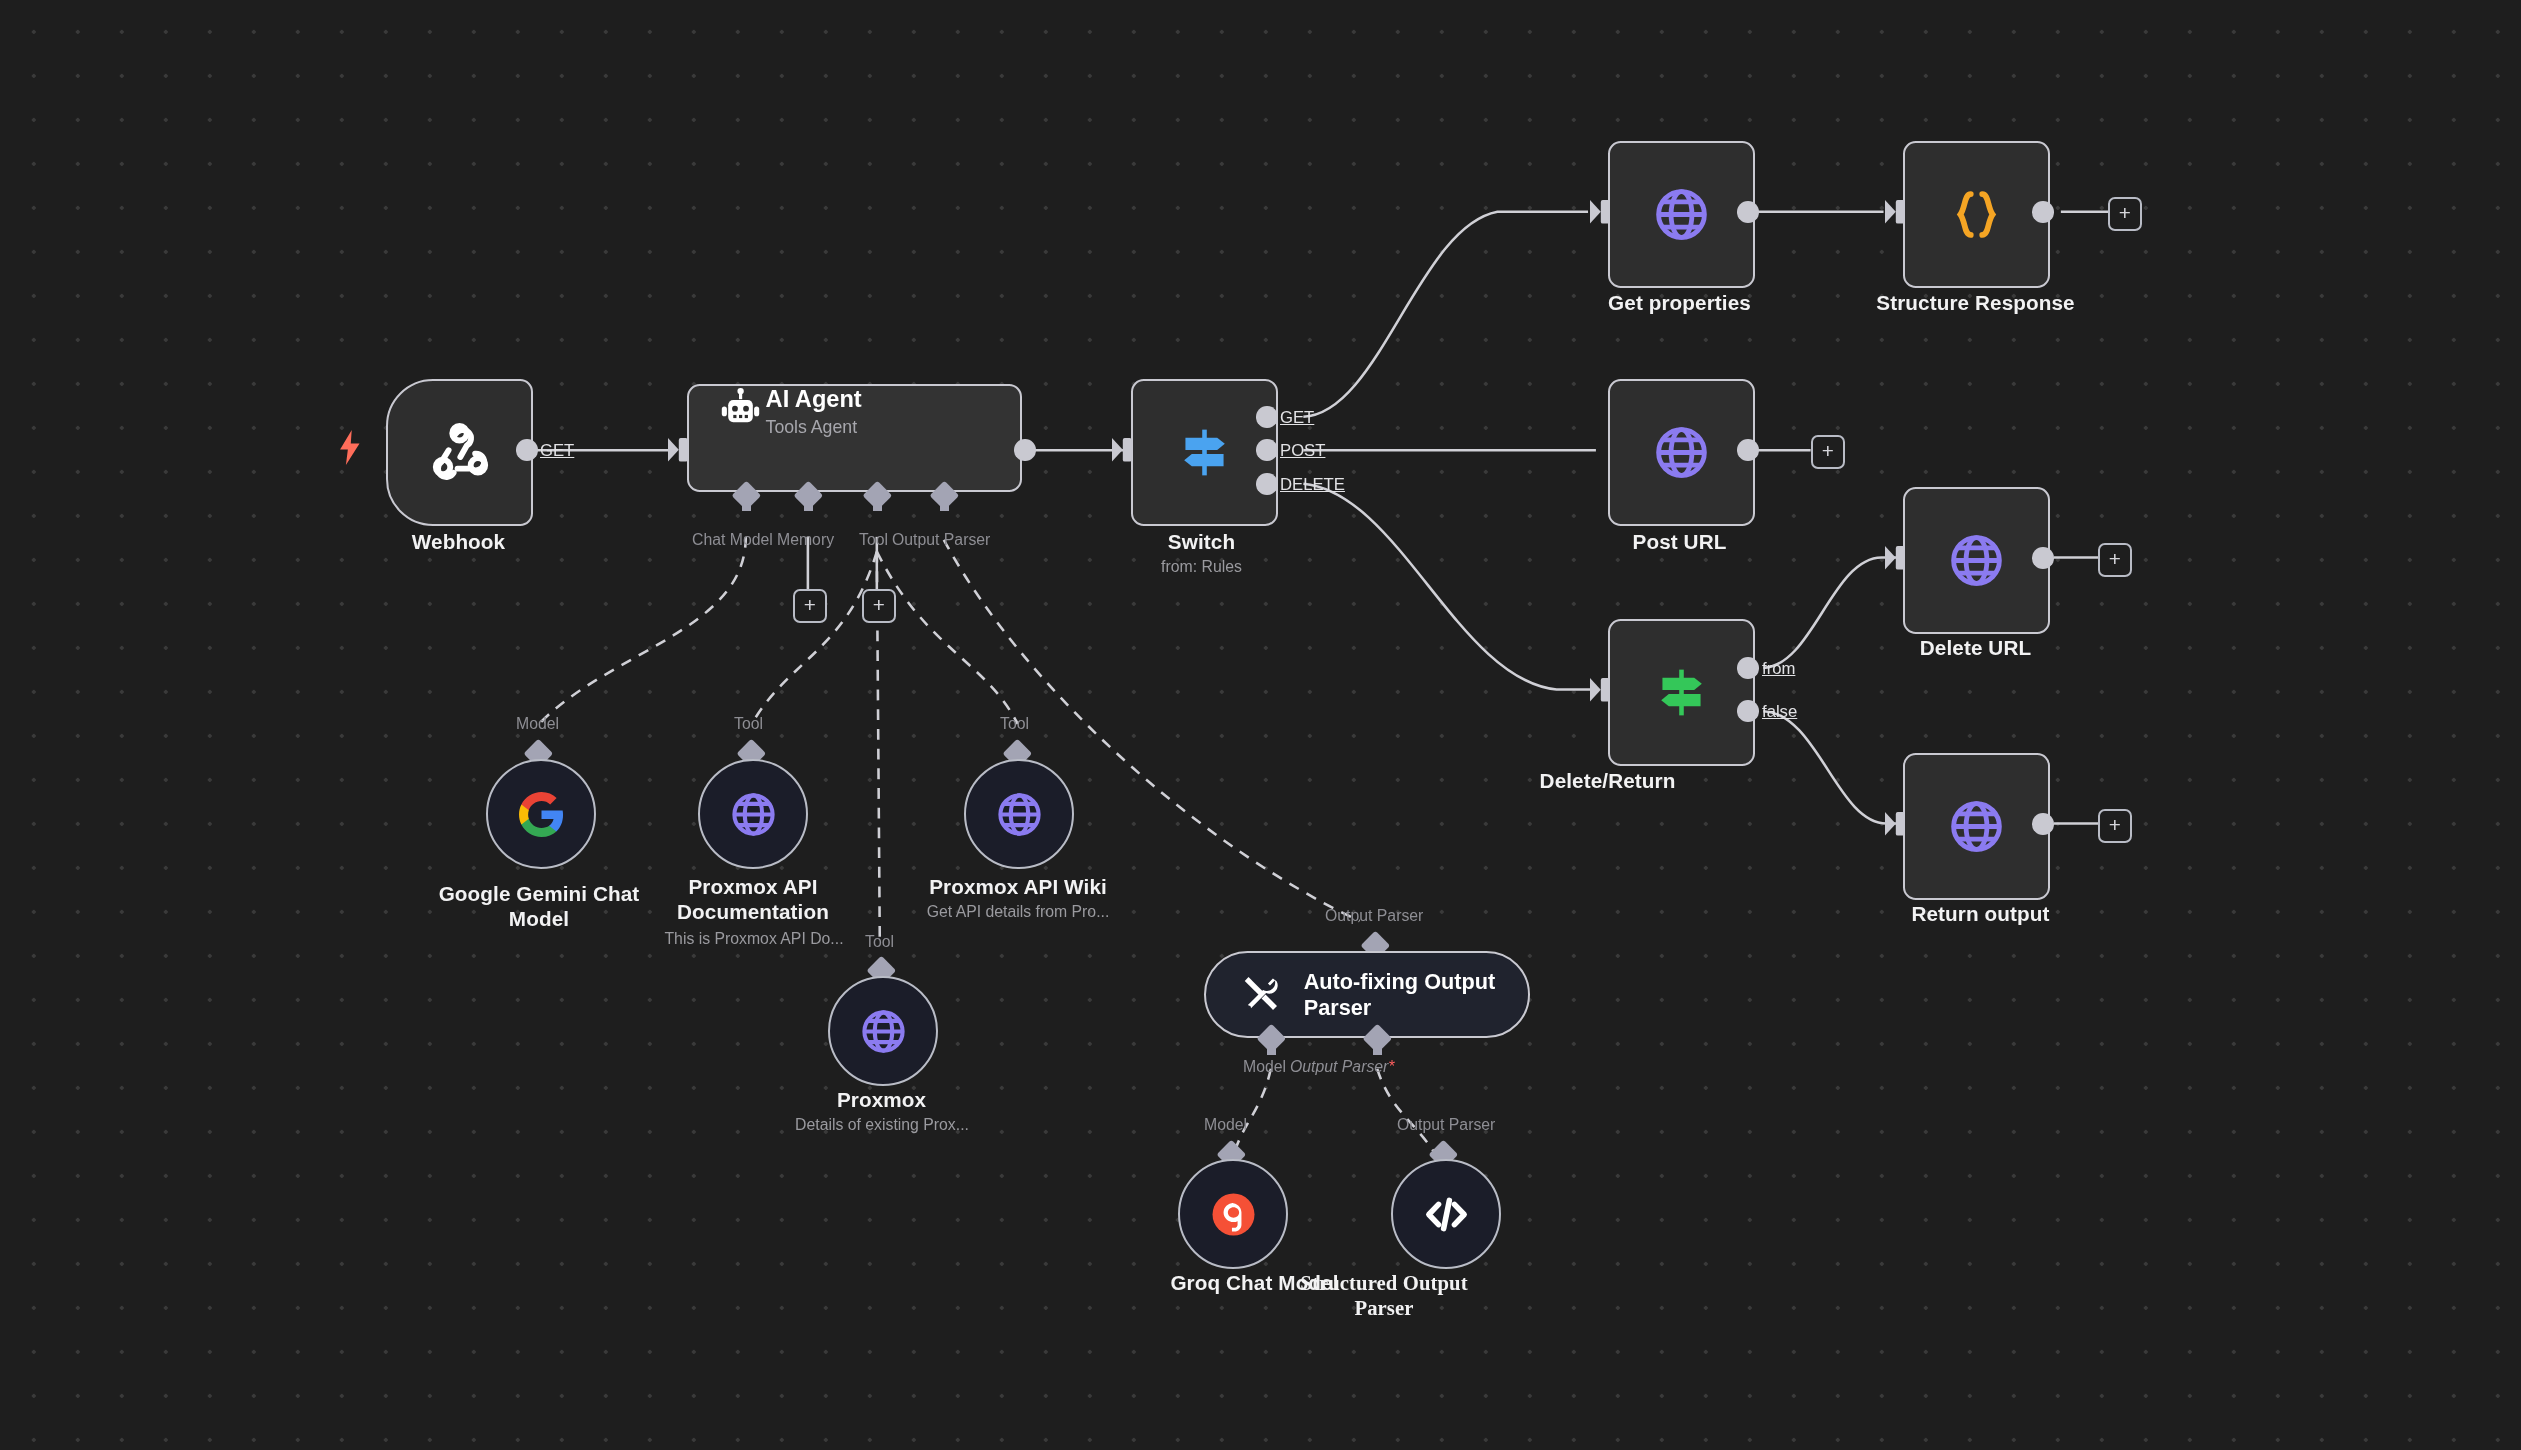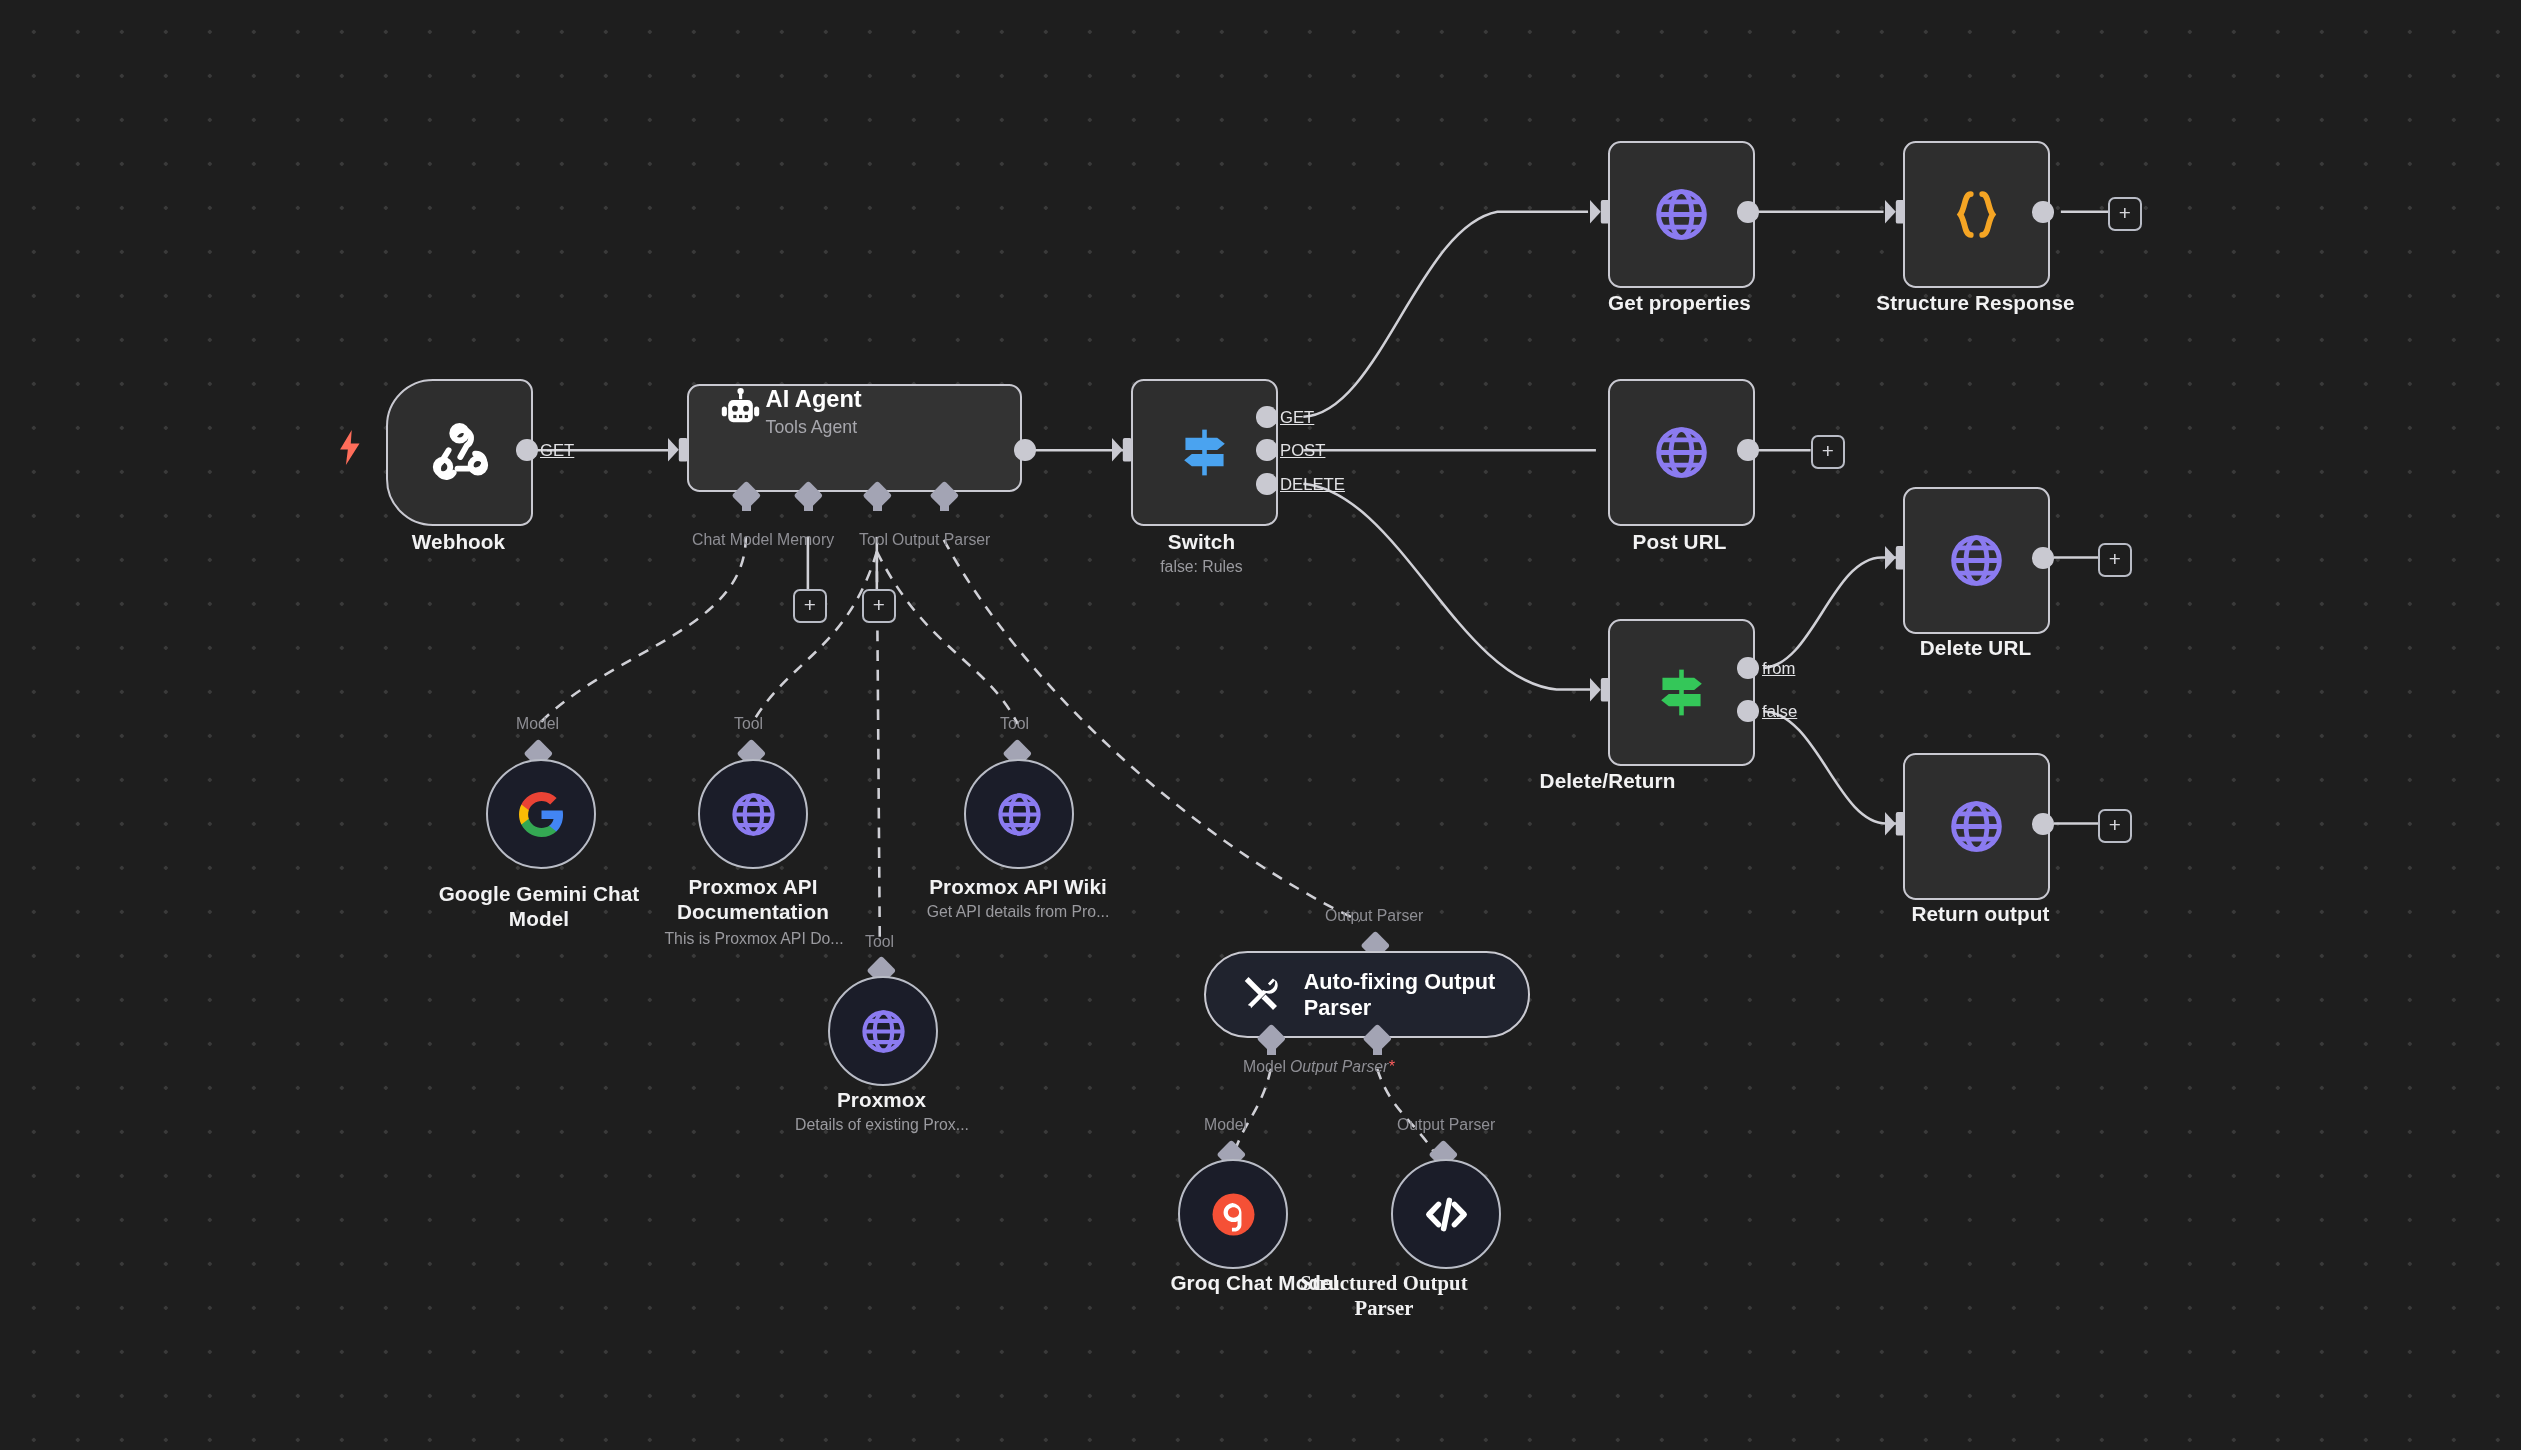--- a/index.html
+++ b/index.html
@@ -231,21 +231,21 @@
       <rect x="13" y="3" width="9" height="24" rx="2" fill="#c9c9d1"></rect>
     </svg>
   </div>
   <div class="dot-out" style="left:1256px;top:406px;"></div>
   <div class="dot-out" style="left:1256px;top:439px;"></div>
   <div class="dot-out" style="left:1256px;top:473px;"></div>
   <div class="porttext" style="left:1280px;top:410px;">GET</div>
   <div class="porttext" style="left:1280px;top:443px;">POST</div>
   <div class="porttext" style="left:1280px;top:477px;">DELETE</div>
   <div class="caption" style="left:1093px;top:530px;width:217px;">Switch</div>
-  <div class="subcaption" style="left:1093px;top:558px;width:217px;">false: Rules</div>
+  <div class="subcaption" style="left:1093px;top:558px;width:217px;">from: Rules</div>
 
   <div class="node" style="left:1608px;top:141px;">
     <div class="sq">
       <svg class="icon" width="61" height="61" viewBox="0 0 24 24" aria-hidden="true">
         <circle cx="12" cy="12" r="9" fill="none" stroke="#8b7bf0" stroke-width="1.9"></circle>
         <ellipse cx="12" cy="12" rx="4.1" ry="9" fill="none" stroke="#8b7bf0" stroke-width="1.9"></ellipse>
         <line x1="3" y1="12" x2="21" y2="12" stroke="#8b7bf0" stroke-width="1.9"></line>
         <line x1="4.6" y1="7" x2="19.4" y2="7" stroke="#8b7bf0" stroke-width="1.9"></line>
         <line x1="4.6" y1="17" x2="19.4" y2="17" stroke="#8b7bf0" stroke-width="1.9"></line>
       </svg>

